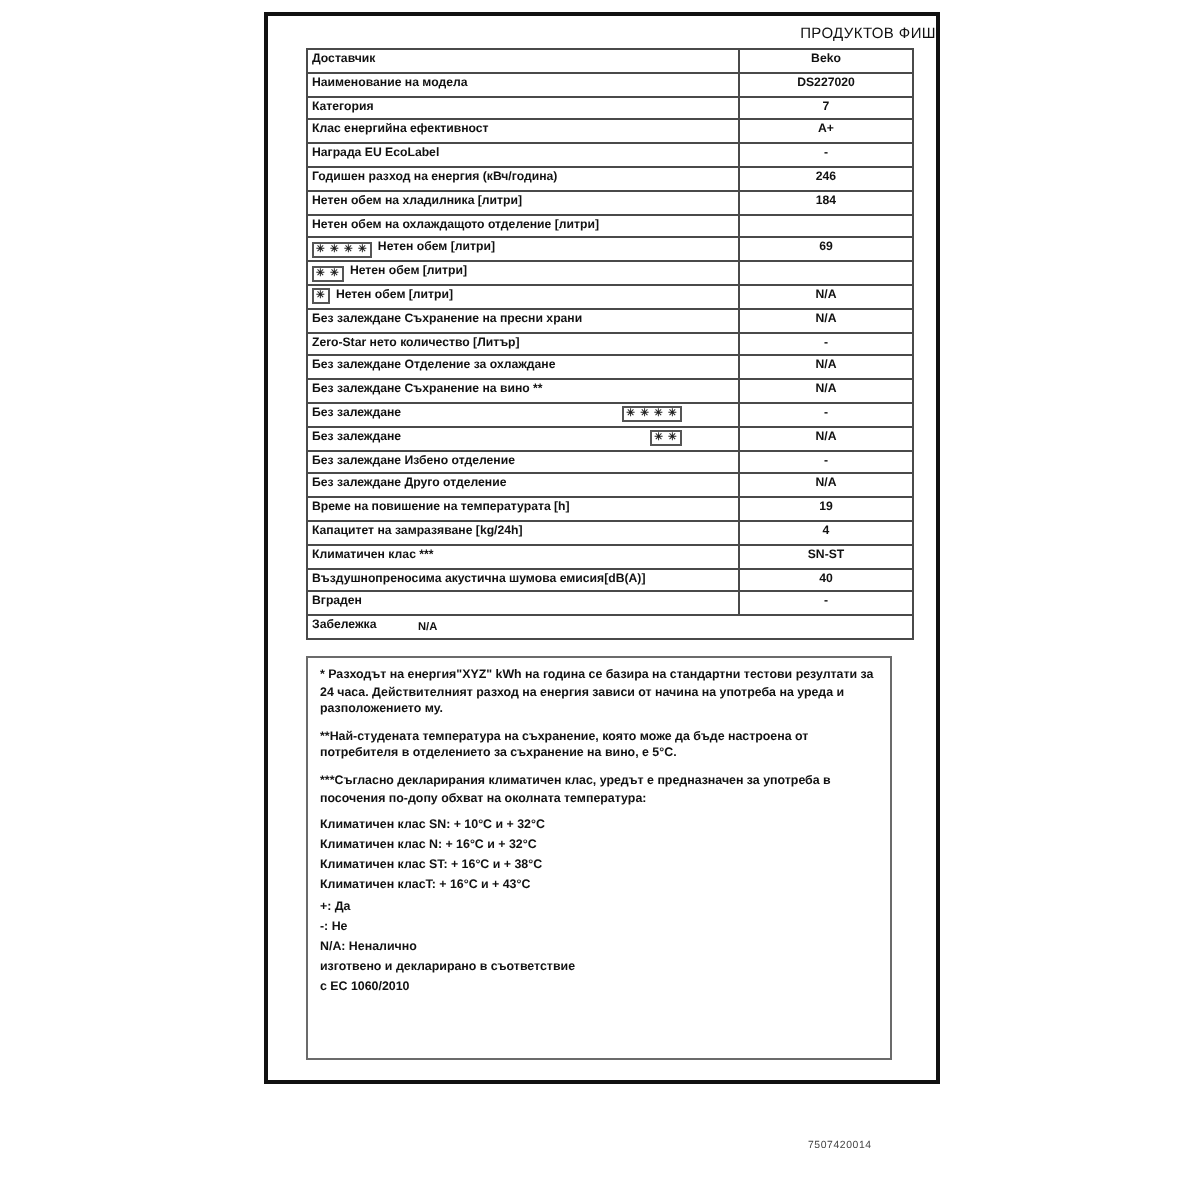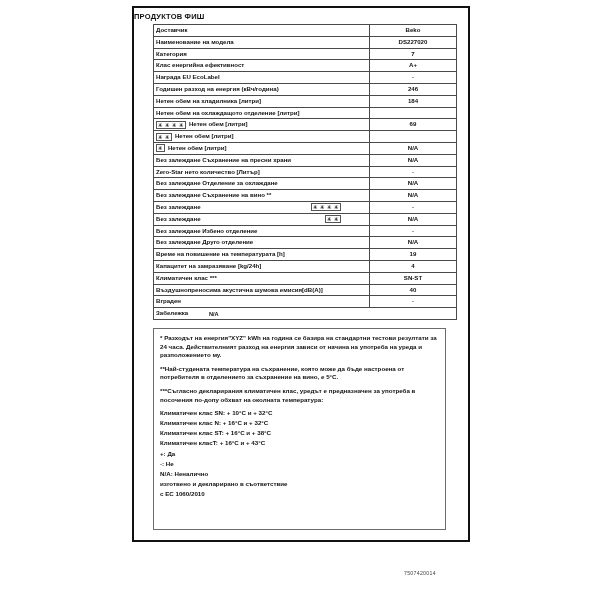--- a/index.html
+++ b/index.html
@@ -27,23 +27,23 @@
     box-sizing: border-box;
     background: #ffffff;
   }
 
   
   #fiche-title {
     position: absolute;
     left: 0;
     top: 4px;
     width: 100%;
-    text-align: left;
+    text-align: right;
     font-size: 7.5px;
-    font-weight: bold;
+    font-weight: normal;
     letter-spacing: .2px;
     color: #111;
   }
 
   
   #spec-table {
     position: absolute;
     left: 19px;
     top: 16px;
     width: 293px;

